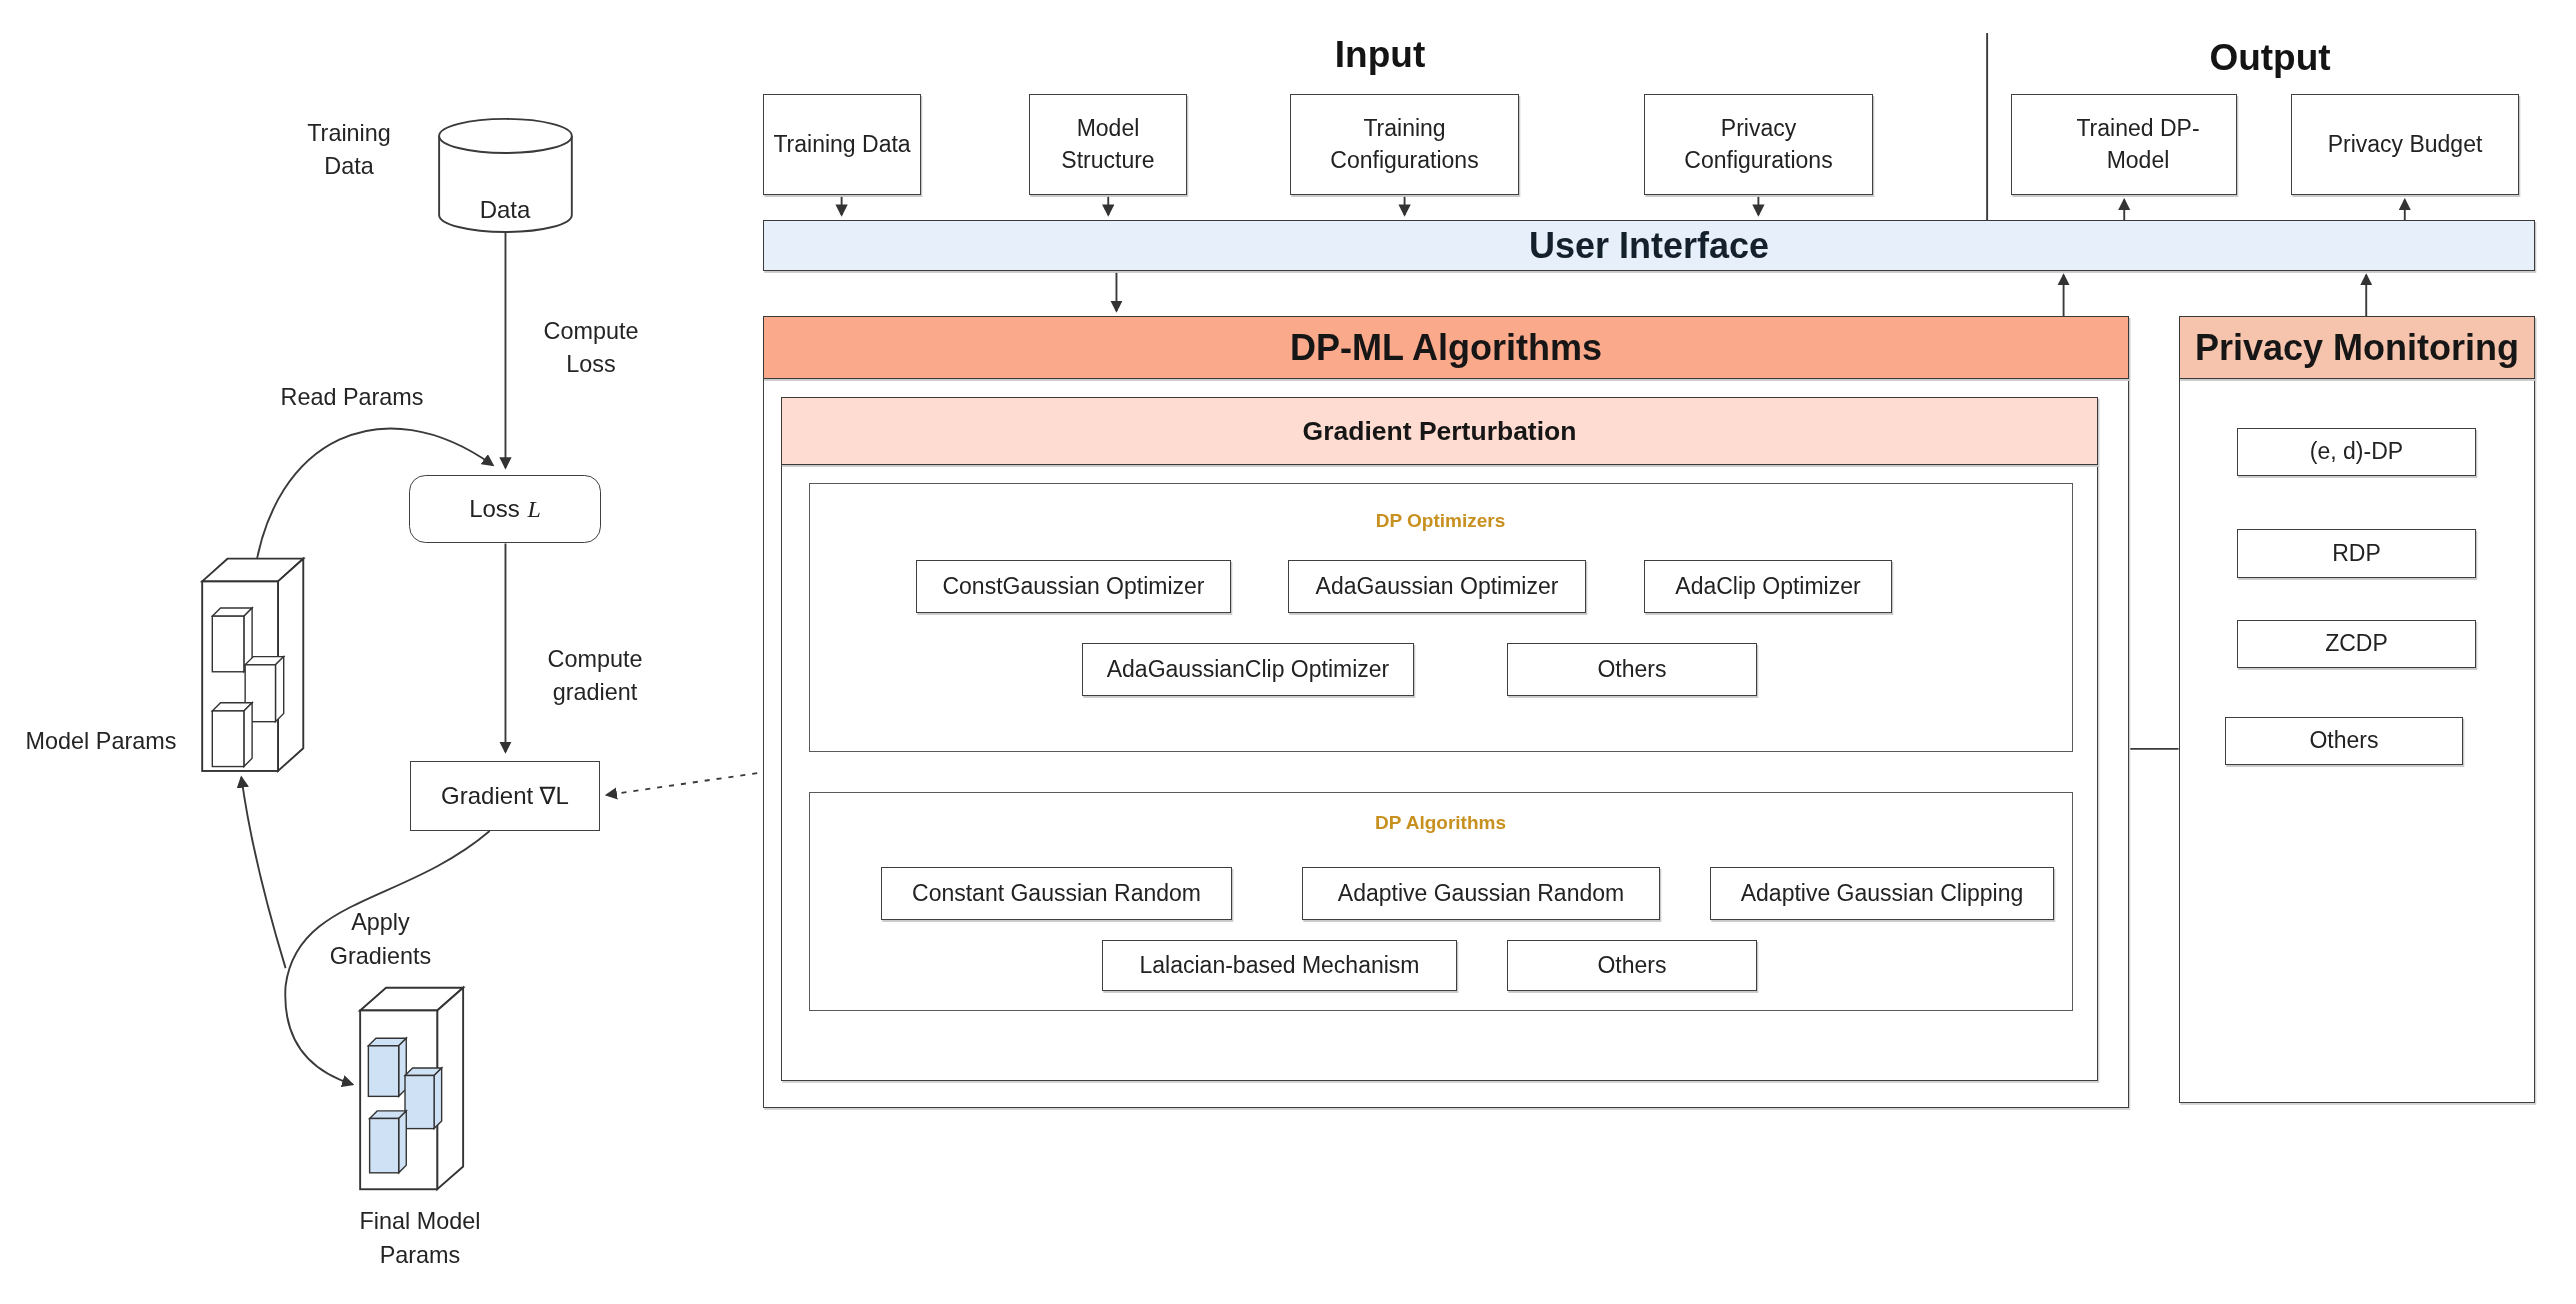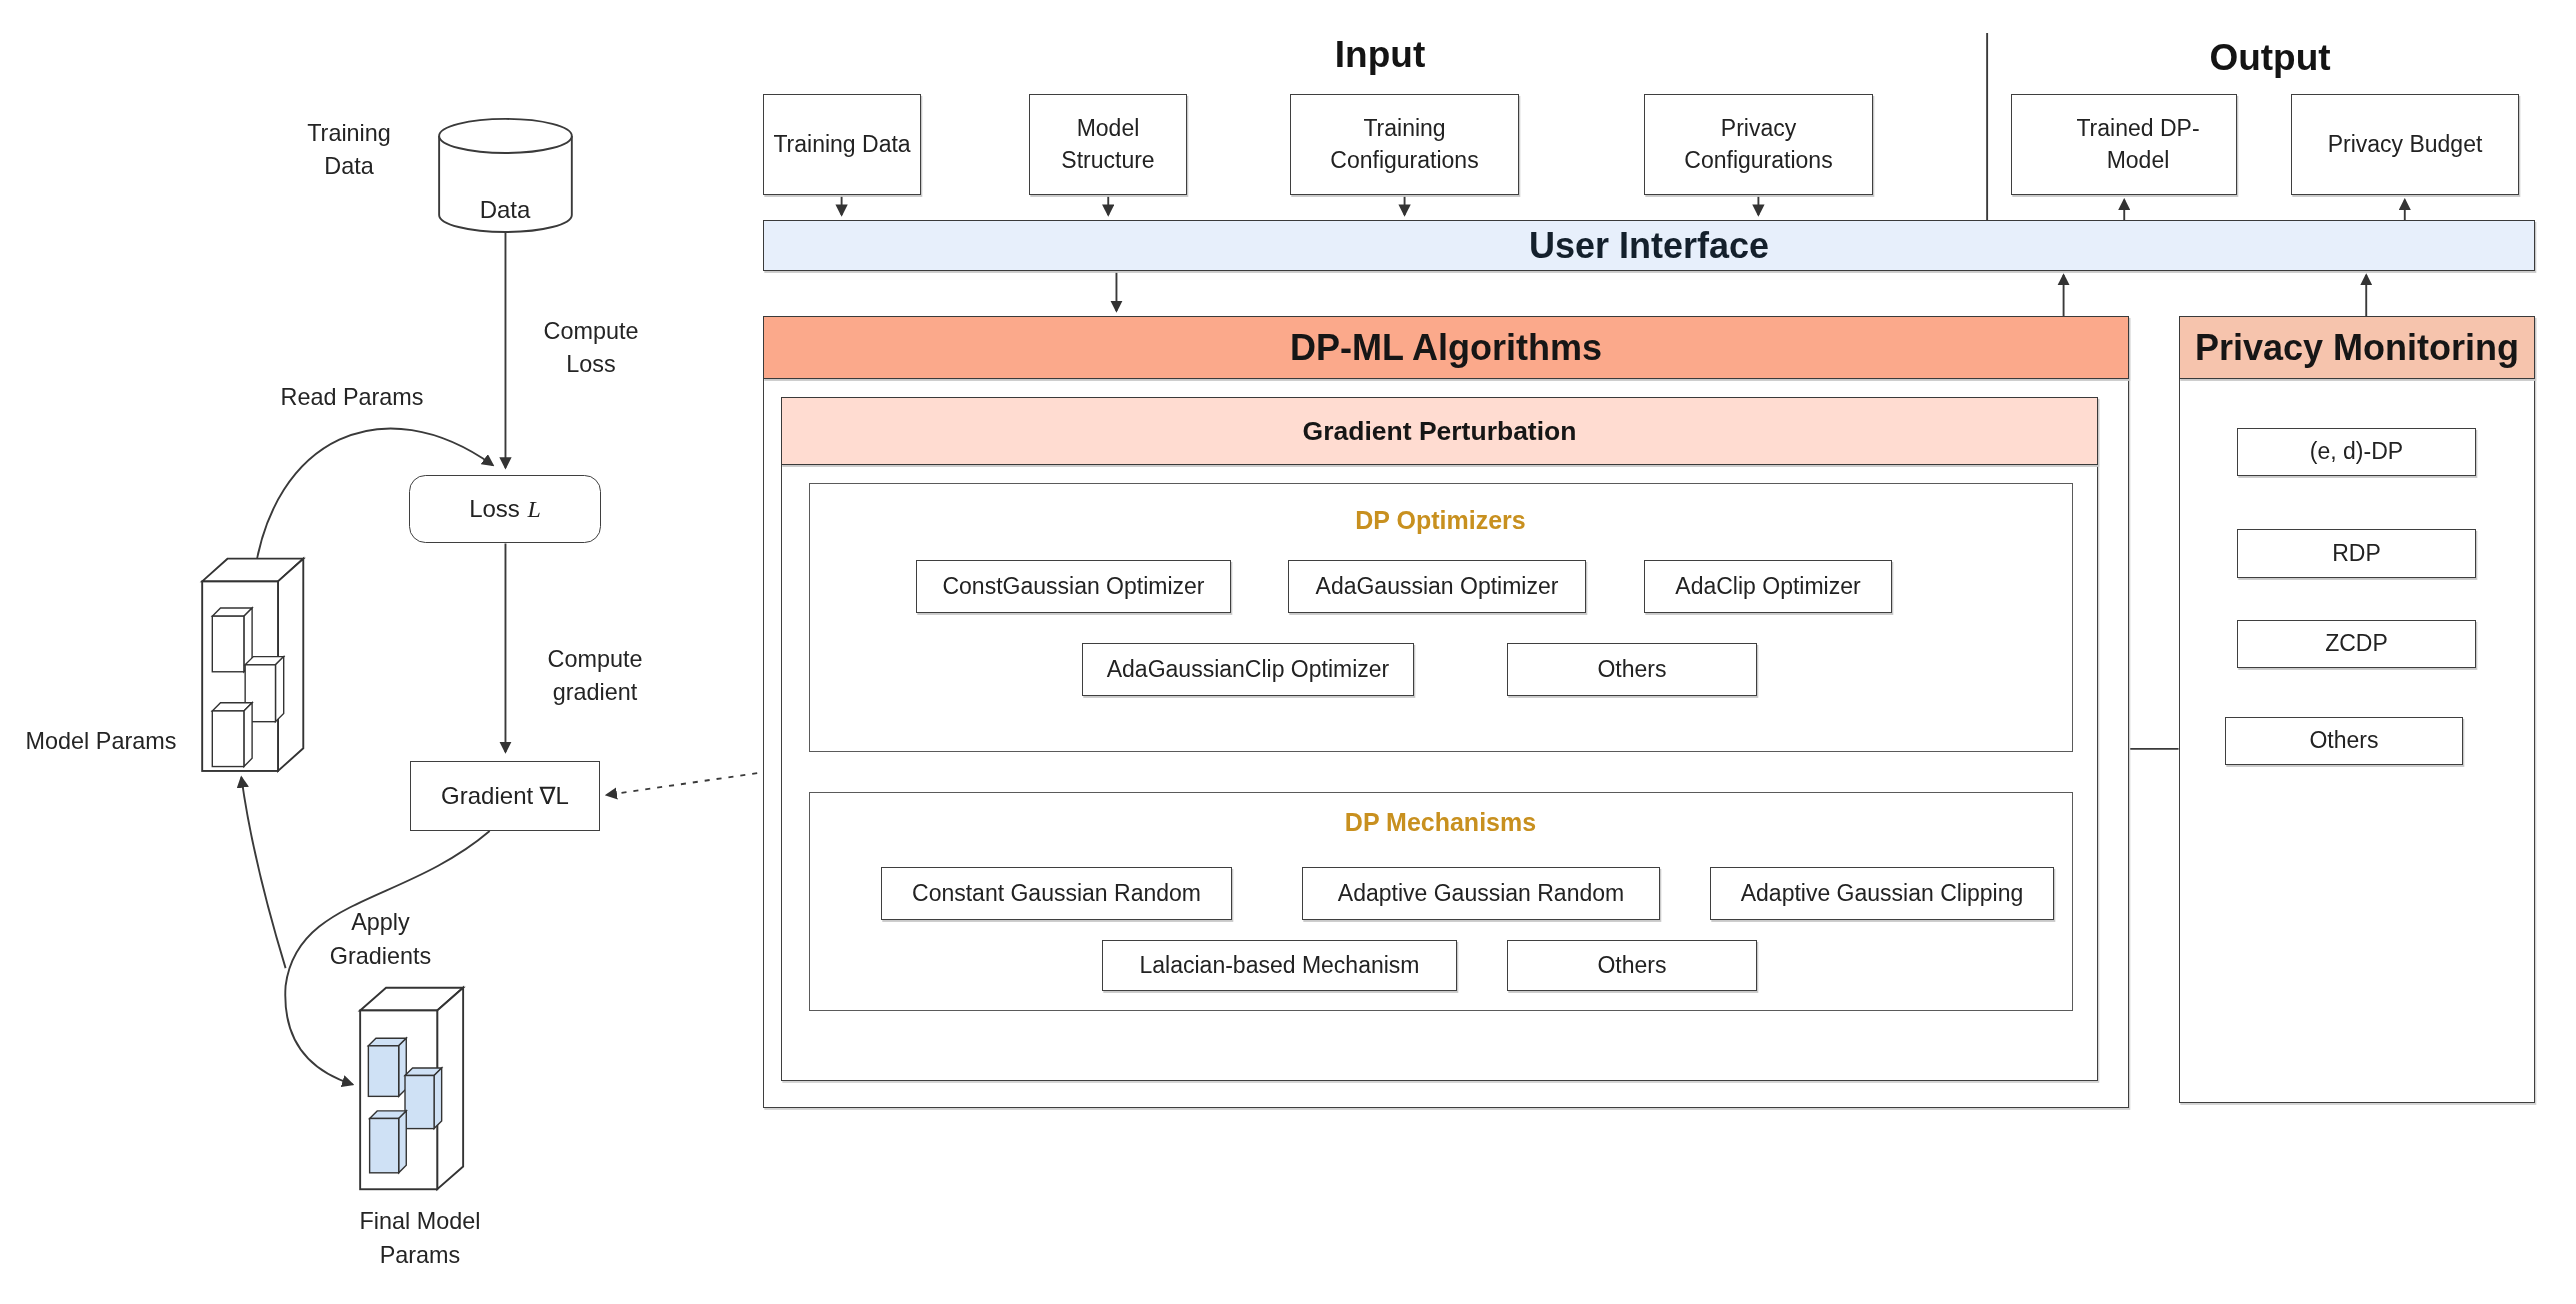--- a/index.html
+++ b/index.html
@@ -16,21 +16,21 @@
         font-size:24px;color:#222;}
   .rounded{border-radius:16.4px;}
   .bar{border:1.6px solid #3a3a3a;display:flex;align-items:center;justify-content:center;
        font-weight:bold;font-size:36px;color:#14202c;box-shadow:1.3px 1.9px 0 #c9c9c9;}
   .ui-bar{background:var(--c-ui_bar,#e7effb);}
   .dpml-hdr{background:var(--c-dp_ml_header,#fba98b);color:#161616;}
   .pm-hdr{background:var(--c-privacy_header,#f6c4ad);color:#161616;}
   .gp-hdr{background:var(--c-gradient_perturbation,#ffdcd1);font-size:26.5px;color:#161616;}
   .container{border:1.6px solid #3f3f3f;background:transparent;box-shadow:1.3px 1.9px 0 #d2d2d2;}
   .inner-container{border:1.3px solid #5a5a5a;background:#ffffff;}
-  .gold{color:var(--c-section_gold,#c8901f);font-weight:bold;font-size:25px;
+  .gold{color:var(--c-section_gold,#c8901f);font-weight:bold;font-size:19px;
         display:flex;align-items:center;justify-content:center;}
   .sym{font-style:italic;font-family:"Liberation Serif",serif;margin-left:7.6px;}
   .narrow{max-width:126px;}
   svg path,svg line,svg ellipse,svg polygon,svg rect{vector-effect:none;}
   .bluefill{fill:var(--c-final_param_fill,#cfe1f5);}
 </style>
 </head>
 <body>
 
 <svg class="overlay" width="2576" height="1305" viewBox="0 0 4077 2065">
@@ -175,21 +175,21 @@
     <span>AdaClip Optimizer</span>
   </div>
 <div class="abs box" style="left:1082px;top:643px;width:332px;height:53px;">
     <span>AdaGaussianClip Optimizer</span>
   </div>
 <div class="abs box" style="left:1507px;top:643px;width:250px;height:53px;">
     <span>Others</span>
   </div>
 
 <div class="abs inner-container" style="left:809px;top:792px;width:1264px;height:219px;"></div>
-<div class="abs gold" style="left:1251px;top:805px;width:379px;height:35px;">DP Mechanisms</div>
+<div class="abs gold" style="left:1251px;top:805px;width:379px;height:35px;">DP Algorithms</div>
 <div class="abs box" style="left:881px;top:867px;width:351px;height:53px;">
     <span>Constant Gaussian Random</span>
   </div>
 <div class="abs box" style="left:1302px;top:867px;width:358px;height:53px;">
     <span>Adaptive Gaussian Random</span>
   </div>
 <div class="abs box" style="left:1710px;top:867px;width:344px;height:53px;">
     <span>Adaptive Gaussian Clipping</span>
   </div>
 <div class="abs box" style="left:1102px;top:940px;width:355px;height:51px;">

